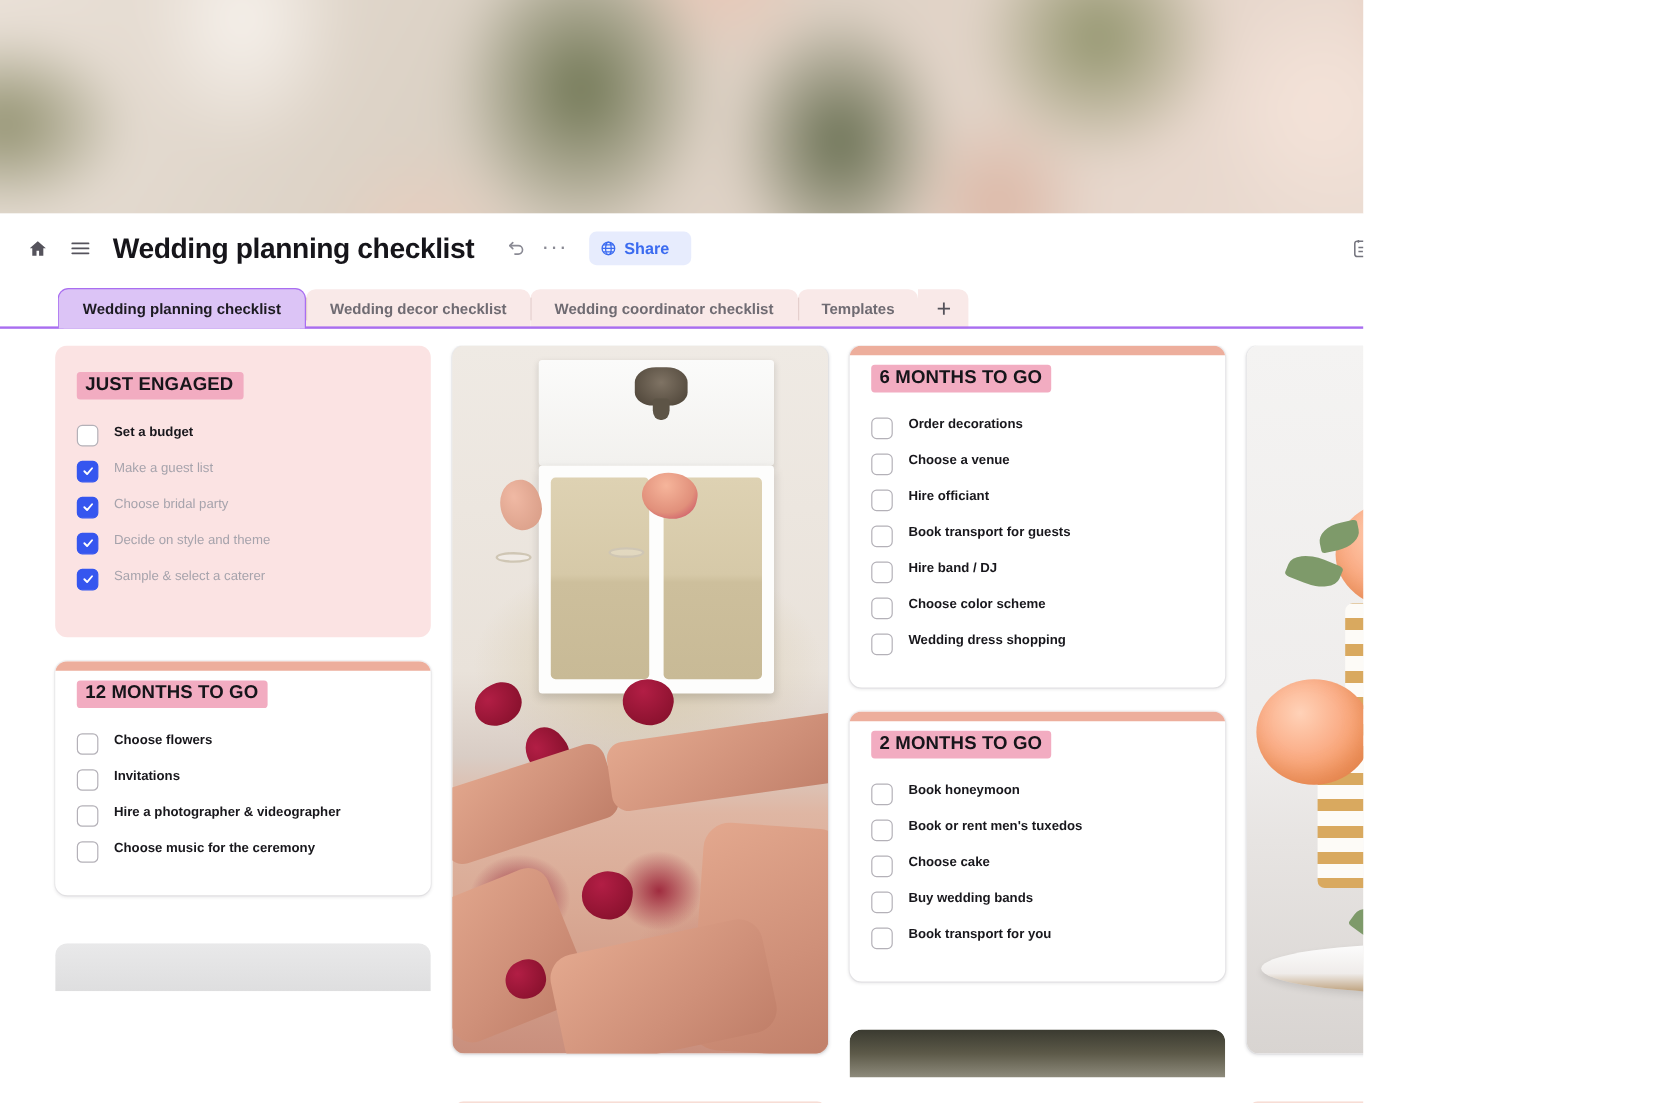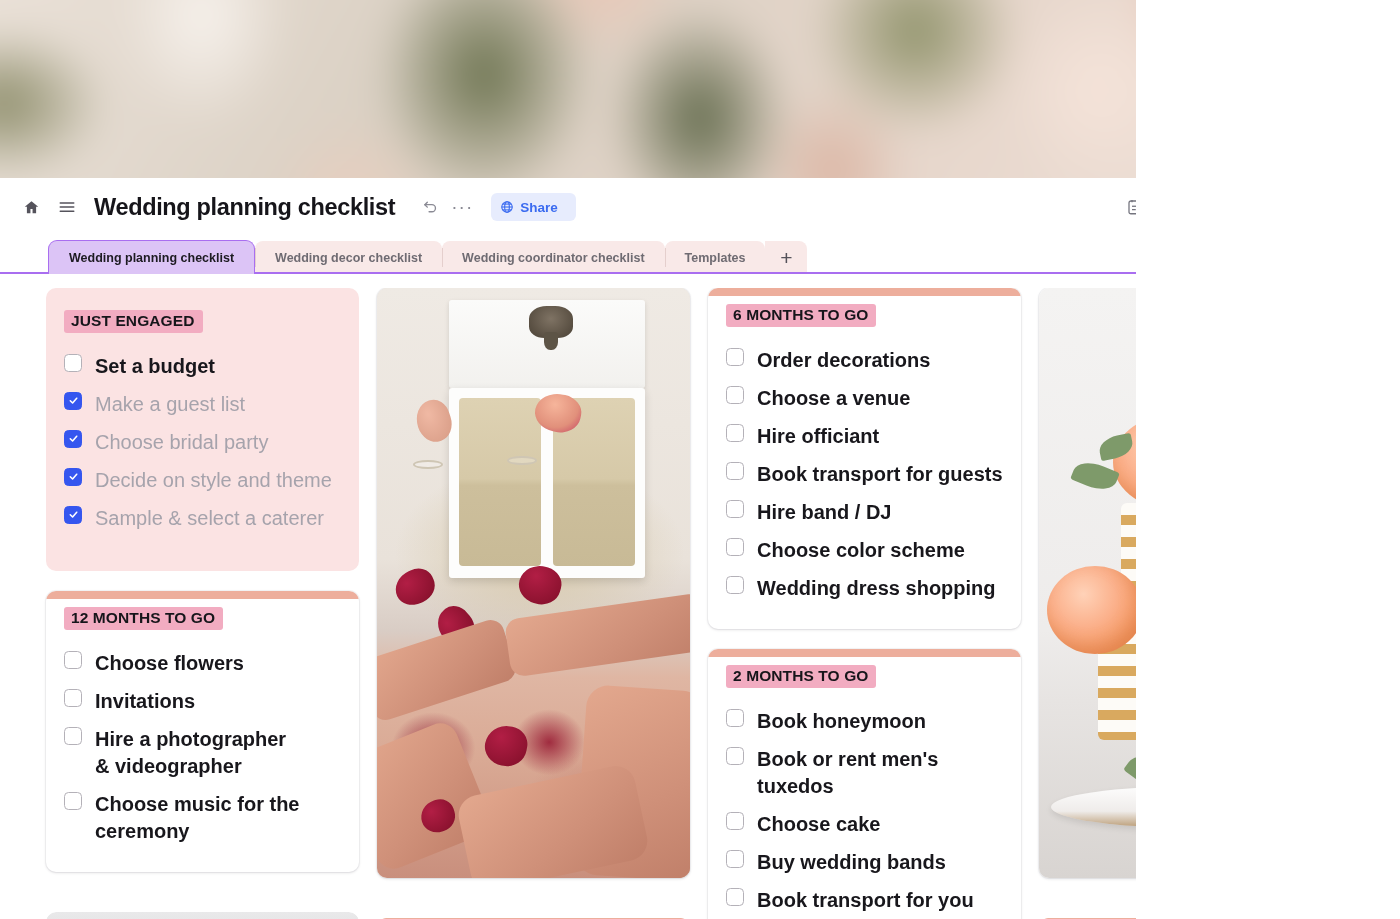--- a/index.html
+++ b/index.html
@@ -244,21 +244,21 @@
     margin-top: 1px;
     cursor: pointer;
   }
   .cbox.checked {
     background: #3556ef;
     border-color: #3556ef;
     display: flex; align-items: center; justify-content: center;
   }
   .cbox.checked svg { display: block; }
   .todo-label {
-    font-size: 20px;
+    font-size: 11px;
     font-weight: 600;
     color: #18171c;
     line-height: 1.35;
   }
   .todo.done .todo-label { color: #a6a3ac; font-weight: 500; }
 
   
   .photo-card {
     border-radius: 10px;
     overflow: hidden;

